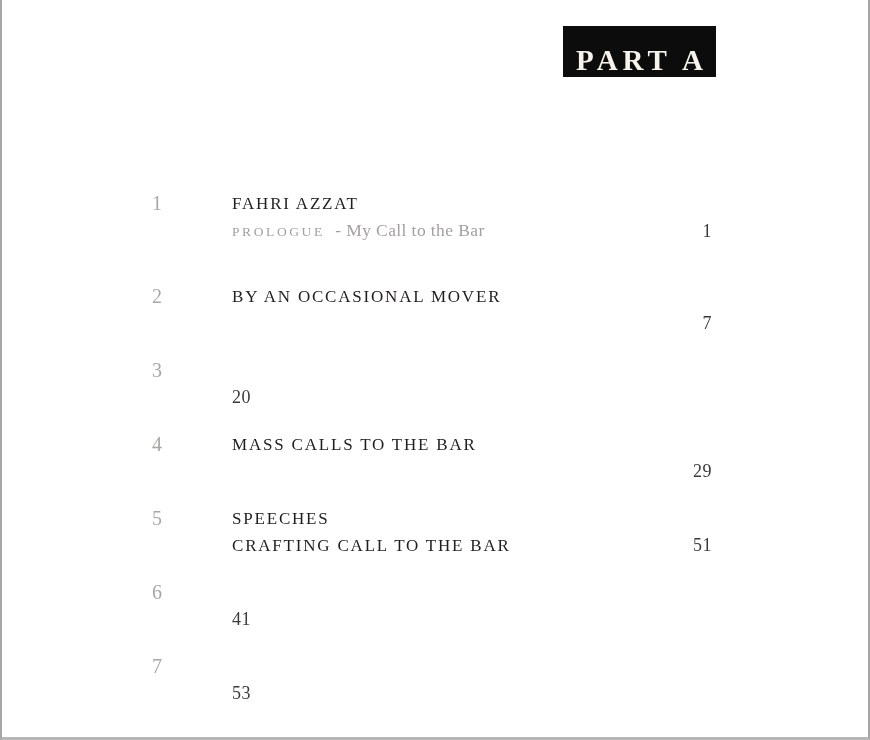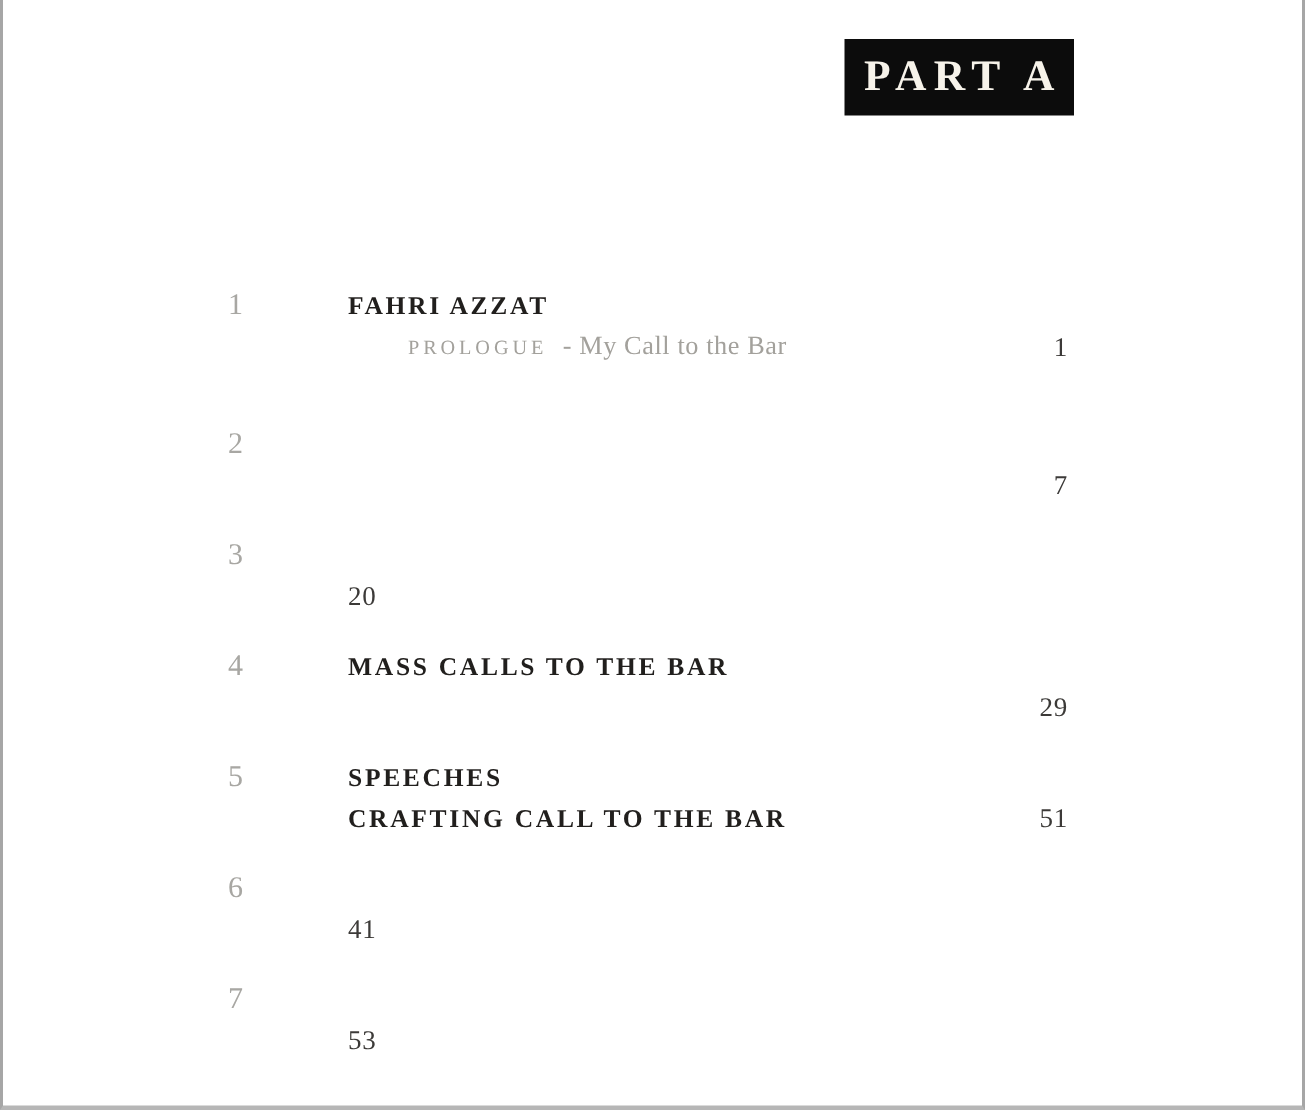--- a/index.html
+++ b/index.html
@@ -31,21 +31,21 @@
   }
   .part-banner {
     position: absolute;
     left: 561px;
     top: 26px;
     width: 153px;
     height: 51px;
     background: var(--banner_bg);
     color: var(--banner_text);
     display: flex;
-    align-items: center;
+    align-items: flex-end;
     justify-content: center;
   }
   .part-banner-label {
     font-size: 29px;
     font-weight: bold;
     letter-spacing: 5px;
     text-indent: 5px;
     white-space: nowrap;
   }
   .toc {
@@ -68,32 +68,31 @@
     font-size: 20px;
     line-height: 27px;
     color: var(--number_gray);
   }
   .entry-titles {
     flex: 1 1 auto;
     min-width: 0;
   }
   .title-line {
     font-size: 17px;
-    font-weight: bold;
+    font-weight: normal;
     line-height: 27px;
     letter-spacing: 1.8px;
     color: var(--title_text);
     white-space: nowrap;
   }
   .subtitle-line {
     font-size: 17.5px;
     line-height: 27px;
     color: var(--muted_gray);
     white-space: nowrap;
-    margin-left: 40px;
   }
   .subtitle-smallcaps {
     font-size: 13.5px;
     letter-spacing: 2.6px;
   }
   .subtitle-rest {
     margin-left: 6px;
     letter-spacing: 0.4px;
   }
   .entry-page {
@@ -125,20 +124,21 @@
           <span class="subtitle-smallcaps">PROLOGUE</span>
           <span class="subtitle-rest">- My Call to the Bar</span>
         </div>
       </div>
       <div class="entry-page">1</div>
     </div>
 
     <div class="toc-entry">
       <div class="entry-number">2</div>
       <div class="entry-titles">
+        <div class="title-line">BY AN OCCASIONAL MOVER</div>
       </div>
       <div class="entry-page">7</div>
     </div>
 
     <div class="toc-entry">
       <div class="entry-number">3</div>
       <div class="entry-page">20</div>
     </div>
 
     <div class="toc-entry">

